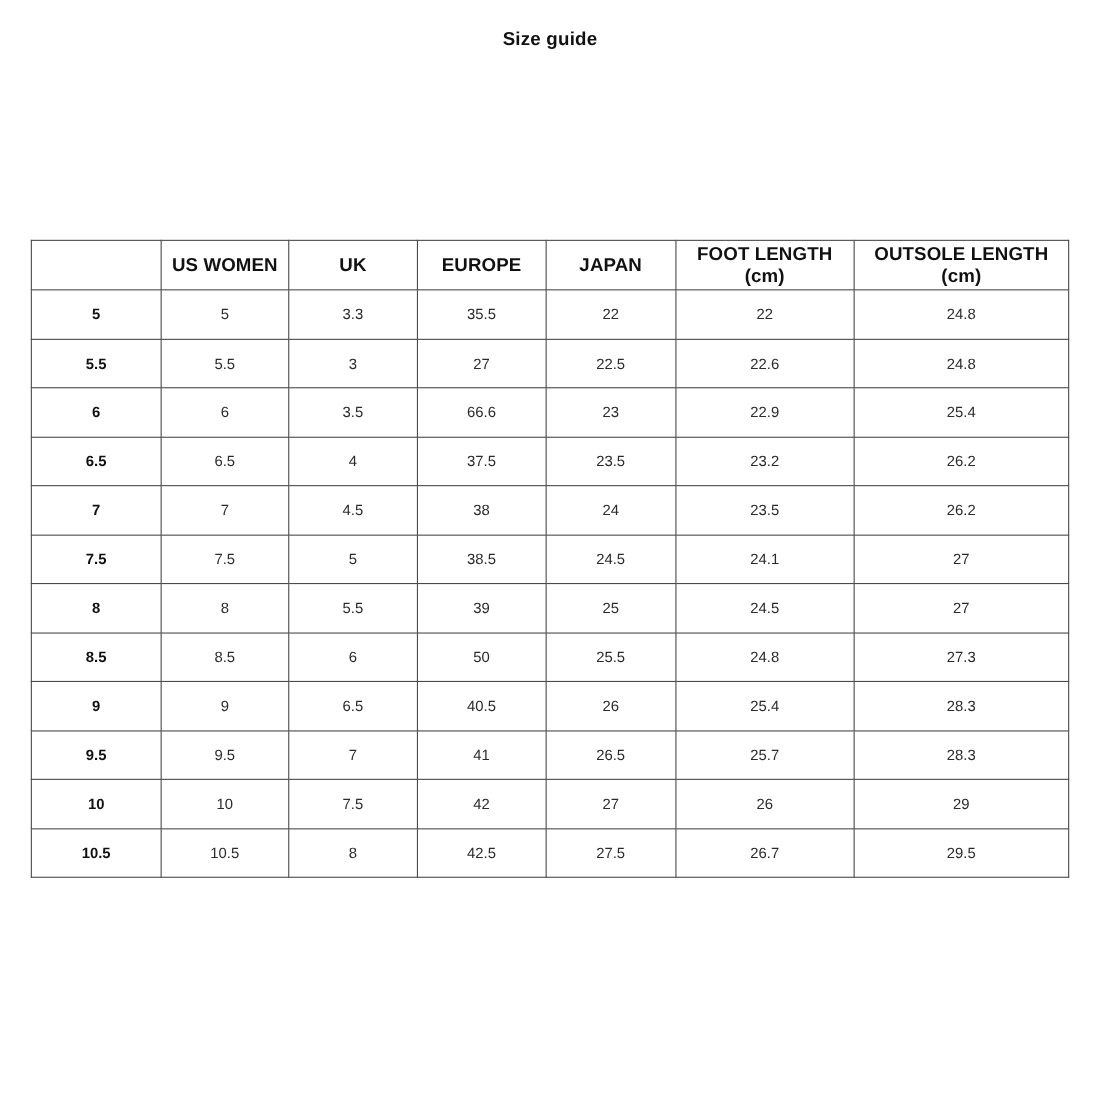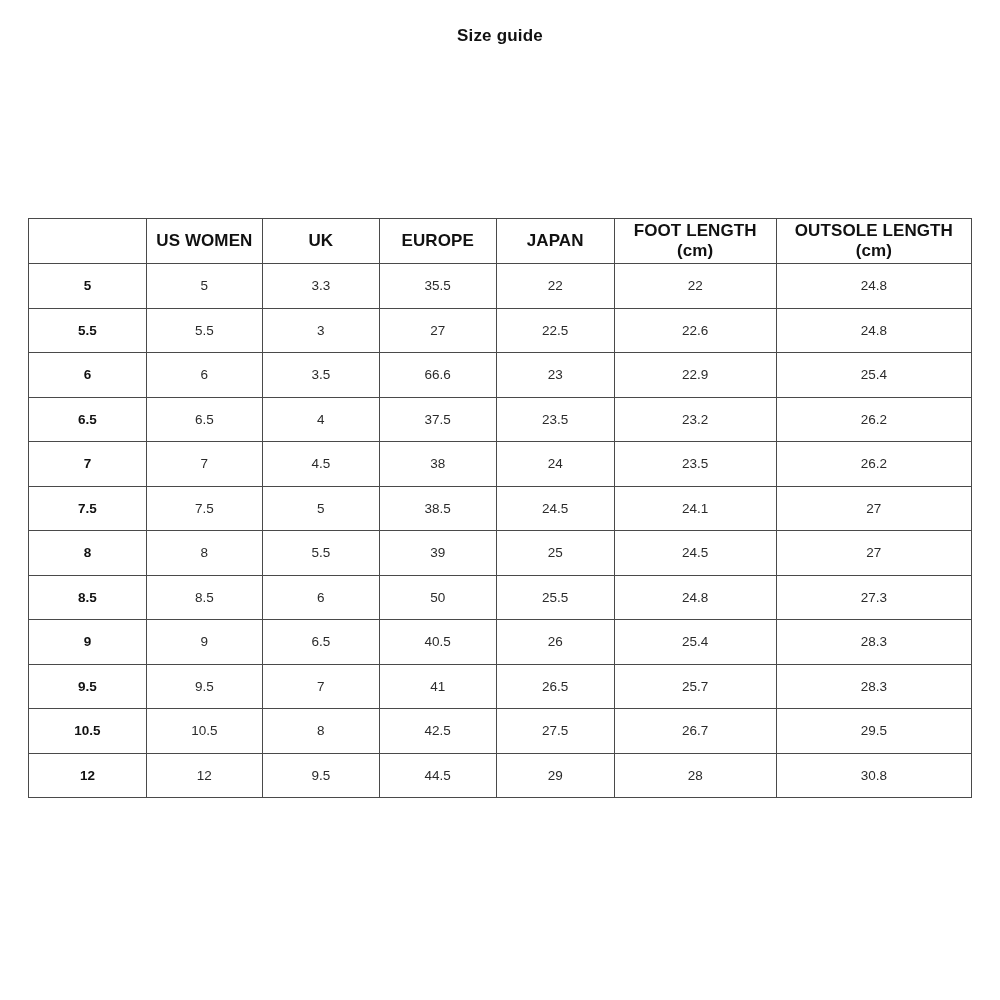--- a/index.html
+++ b/index.html
@@ -175,33 +175,33 @@
         <tr>
           <th class="row-label" scope="row">9.5</th>
           <td>9.5</td>
           <td>7</td>
           <td>41</td>
           <td>26.5</td>
           <td>25.7</td>
           <td>28.3</td>
         </tr>
         <tr>
+          <th class="row-label" scope="row">10</th>
+          <td>10</td>
+          <td>7.5</td>
+          <td>42</td>
+          <td>27</td>
+          <td>26</td>
+          <td>29</td>
+        </tr>
+        <tr>
           <th class="row-label" scope="row">10.5</th>
           <td>10.5</td>
           <td>8</td>
           <td>42.5</td>
           <td>27.5</td>
           <td>26.7</td>
           <td>29.5</td>
         </tr>
-        <tr>
-          <th class="row-label" scope="row">12</th>
-          <td>12</td>
-          <td>9.5</td>
-          <td>44.5</td>
-          <td>29</td>
-          <td>28</td>
-          <td>30.8</td>
-        </tr>
       </tbody>
   </table>
 
 </div>
 
 </body></html>

